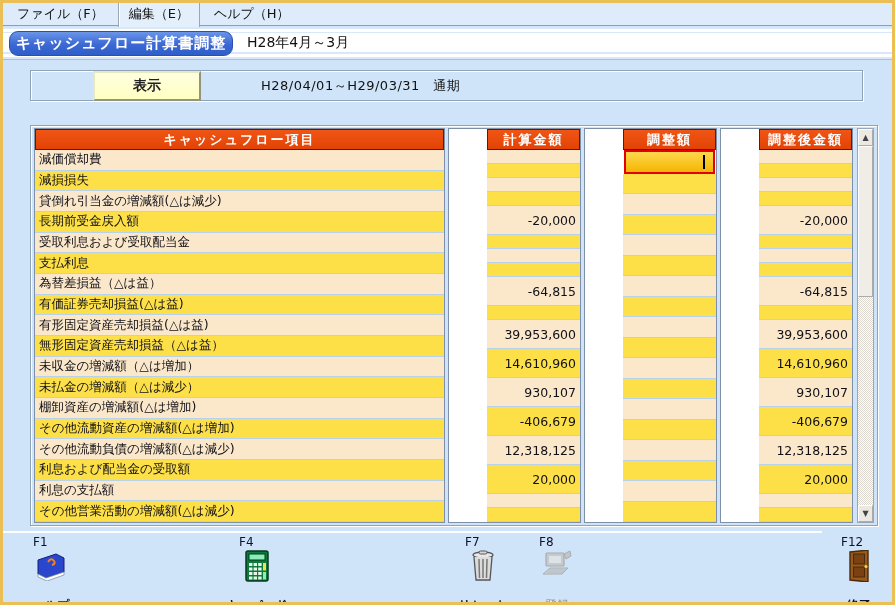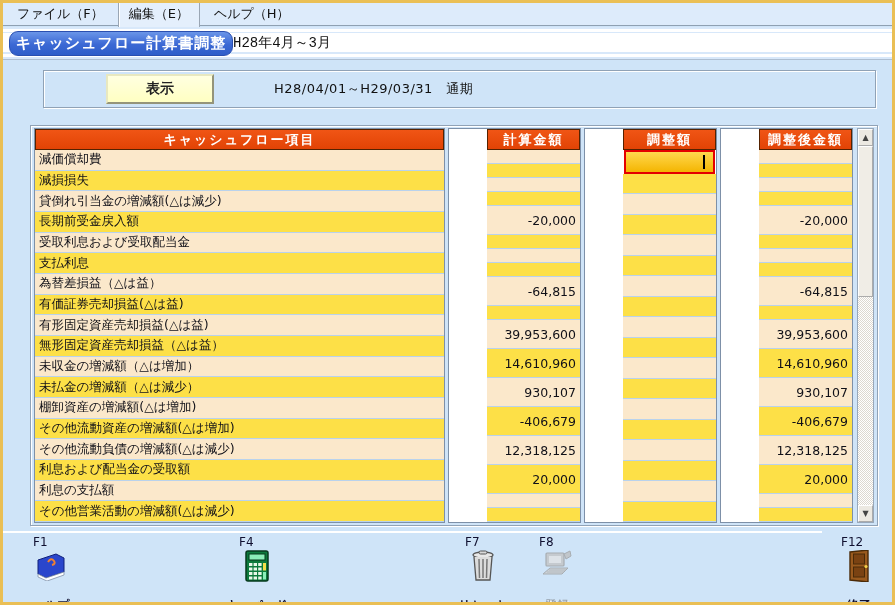--- a/index.html
+++ b/index.html
@@ -31,29 +31,29 @@
     display:flex; align-items:center;
   }
   .titlestrip::before { content:""; position:absolute; left:0; top:0; width:100%; height:6px;
       background:repeating-linear-gradient(to bottom,#d8e8fa 0 2px,#ffffff 2px 5px); }
   .title-badge {
     position:relative; margin-left:6px; width:224px; height:25px; border-radius:9px;
     background:linear-gradient(to bottom,#6a95e8,#3b68d4 55%,#2f5ec9);
     border:1px solid #2a4fb0; color:#fff; font-size:15px; font-weight:bold;
     display:flex; align-items:center; justify-content:center; letter-spacing:1px;
   }
-  .title-period { position:relative; font-size:14px; color:#111;font-family:Liberation Mono, monospace; }
+  .title-period { position:relative; margin-left:14px; font-size:14px; color:#111; }
 
   
   .panel {
     position:absolute; border:1px solid #90a2b6;
     box-shadow:1px 1px 0 #ffffff, inset 1px 1px 0 #ffffff;
     background:#cfe4f8;
   }
-  .display-panel { left:40px; top:67px; width:833px; height:38px;
+  .display-panel { left:27px; top:67px; width:833px; height:31px;
     display:flex; align-items:center; }
   .display-button {
     margin-left:62px; width:108px; height:30px;
     background:linear-gradient(to bottom,#ffffe0,#ffffc2);
     border:2px outset #e8e8c0; font-size:14px; color:#222; font-weight:bold;
     font-family:"DejaVu Sans","Liberation Sans",sans-serif; cursor:pointer;
   }
   .display-range { margin-left:60px; font-size:13px; color:#111; letter-spacing:.5px; }
 
   

